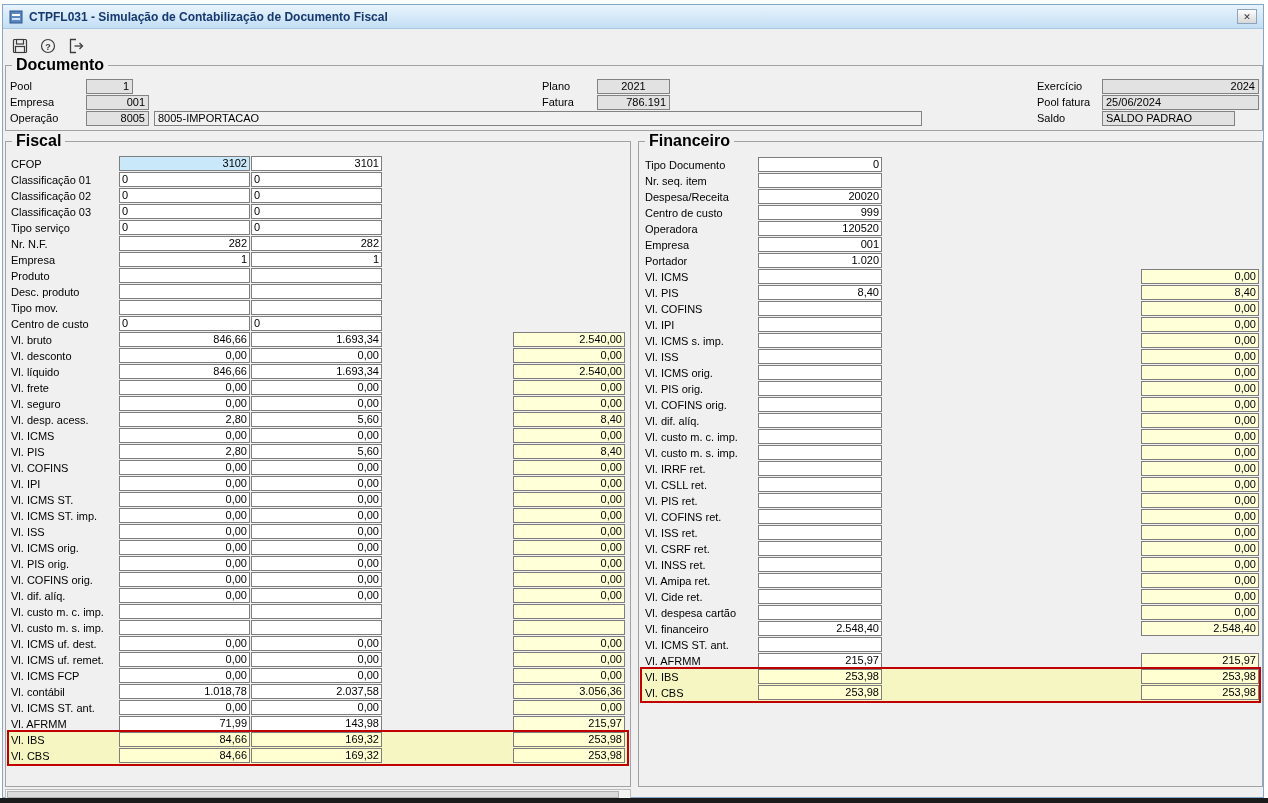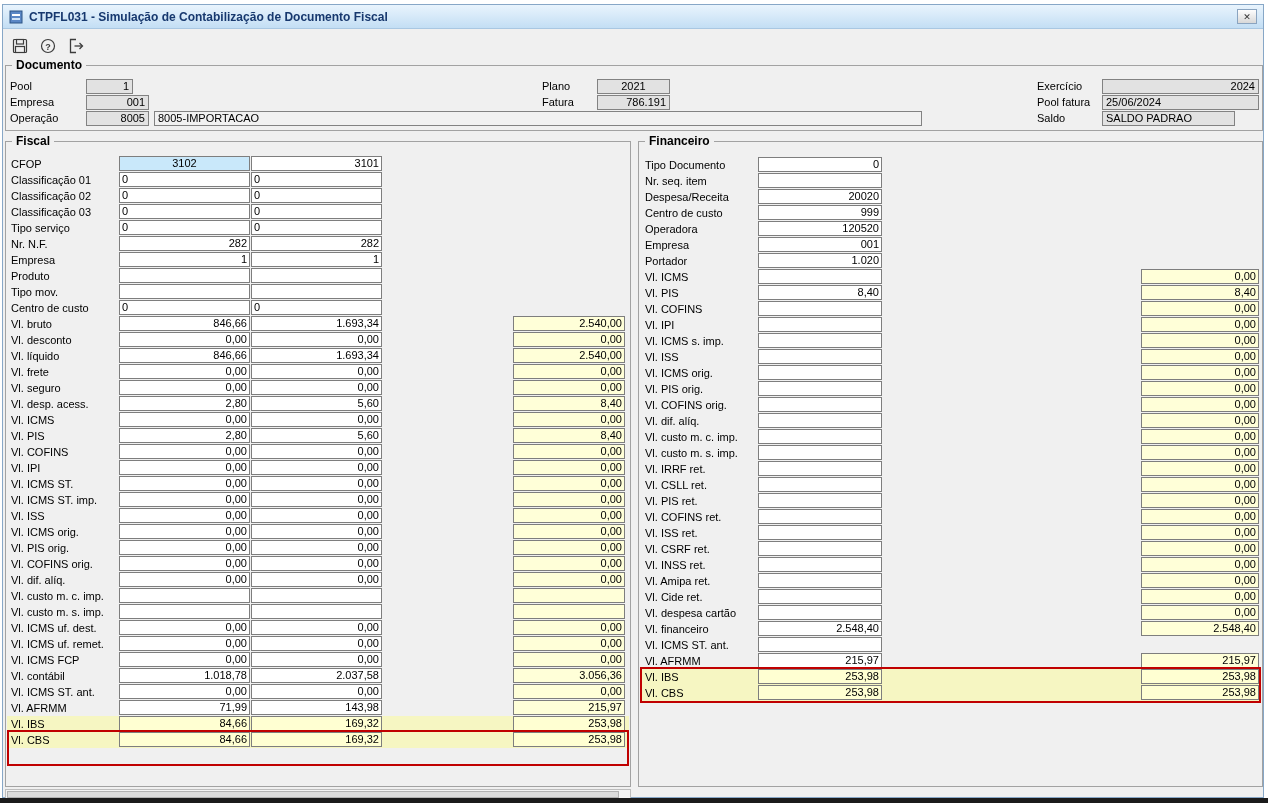--- a/index.html
+++ b/index.html
@@ -17,21 +17,21 @@
     background:linear-gradient(#fdfdfd,#d8d8d8);display:flex;align-items:center;justify-content:center;
     font-size:9px;color:#333;box-sizing:border-box;}
 
   
   .toolbar{position:absolute;left:6px;top:30px;height:24px;display:flex;gap:6px;}
   .tbtn{width:22px;height:22px;display:flex;align-items:center;justify-content:center;background:transparent;}
 
   
   .group{position:absolute;border:1px solid #a2a2a2;box-sizing:border-box;background:#f0f0f0;}
   .group>.gtitle{position:absolute;top:-8px;left:6px;background:#f0f0f0;padding:0 4px;
-    font-size:12px;font-weight:bold;color:#000;line-height:14px;}
+    font-size:16px;font-weight:bold;color:#000;line-height:14px;}
   #doc-group{left:2px;top:60px;width:1258px;height:66px;}
   #fiscal-group{left:2px;top:136px;width:626px;height:646px;}
   #fin-group{left:635px;top:136px;width:625px;height:646px;}
 
   
   .doc-label{position:absolute;font-size:11px;line-height:15px;color:#000;white-space:nowrap;}
   .doc-fld{position:absolute;height:15px;box-sizing:border-box;border:1px solid #828282;
     background:#e2e2e2;font-size:11px;line-height:13px;padding:0 3px;text-align:right;
     overflow:hidden;white-space:nowrap;}
   .doc-fld.left{text-align:left;}
@@ -41,21 +41,21 @@
   .rows{position:absolute;left:1px;right:1px;}
   #fiscal-rows{top:14px;}
   #fin-rows{top:15px;}
   .frow,.finrow{position:relative;height:16px;}
   .rlabel{position:absolute;top:1px;font-size:11px;line-height:14px;color:#000;white-space:nowrap;}
   .fld{position:absolute;top:0;height:15px;box-sizing:border-box;border:1px solid #7e7e7e;
     background:#fff;font-size:11px;line-height:13px;padding:0 2px;text-align:right;
     overflow:hidden;white-space:nowrap;}
   .fld.al{text-align:left;}
   .ylw{background:#ffffd8;}
-  .focus{background:#c9e8fa;text-align:center;}
+  .focus{background:#c9e8fa;}
 
   
   .frow .rlabel{left:4px;width:106px;}
   .frow .c1{left:112px;width:131px;}
   .frow .c2{left:244px;width:131px;}
   .frow .ftot{left:506px;width:112px;}
 
   
   .finrow .rlabel{left:5px;width:106px;}
   .finrow .val{left:118px;width:124px;}
@@ -192,20 +192,25 @@
           <span class="rlabel">Empresa</span>
           <div class="fld c1">1</div>
           <div class="fld c2">1</div>
         </div>
         <div class="frow">
           <span class="rlabel">Produto</span>
           <div class="fld c1"></div>
           <div class="fld c2"></div>
         </div>
         <div class="frow">
+          <span class="rlabel">Desc. produto</span>
+          <div class="fld c1"></div>
+          <div class="fld c2"></div>
+        </div>
+        <div class="frow">
           <span class="rlabel">Tipo mov.</span>
           <div class="fld c1"></div>
           <div class="fld c2"></div>
         </div>
         <div class="frow">
           <span class="rlabel">Centro de custo</span>
           <div class="fld c1 al">0</div>
           <div class="fld c2 al">0</div>
         </div>
         <div class="frow">

